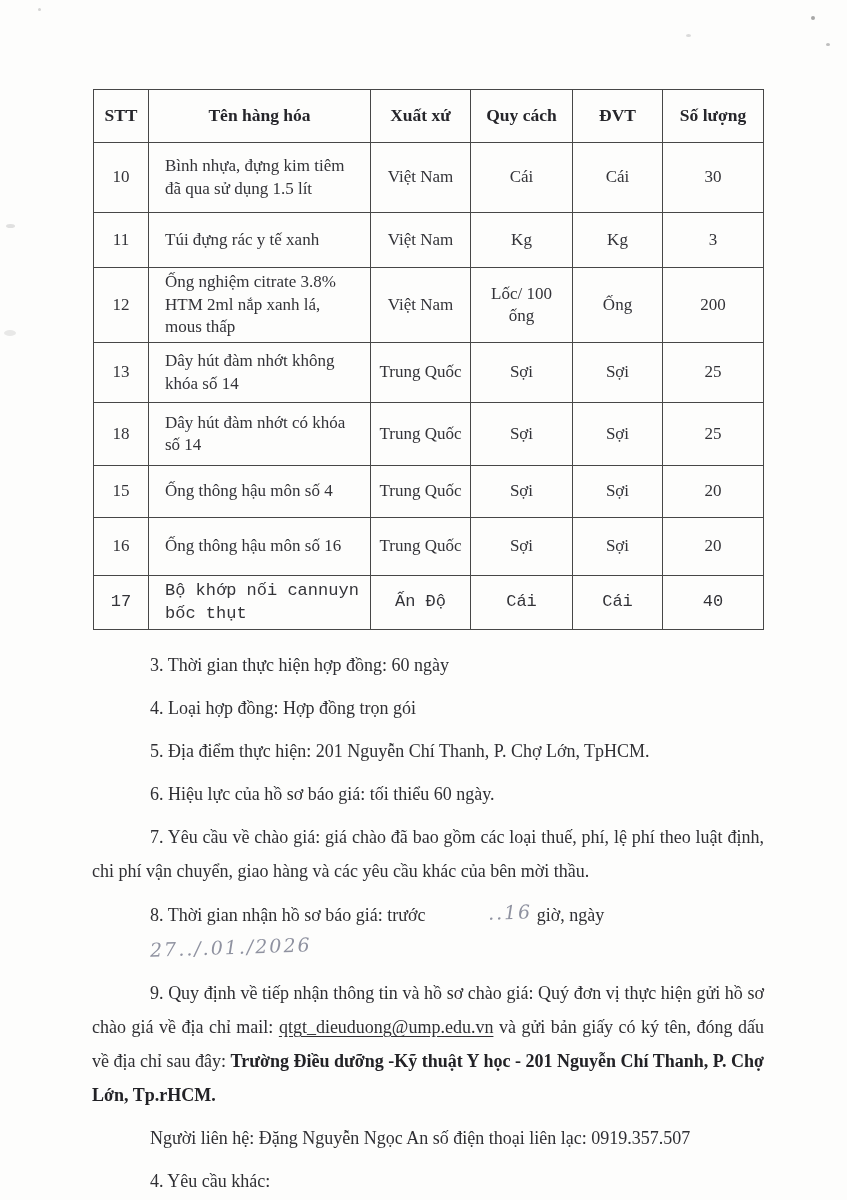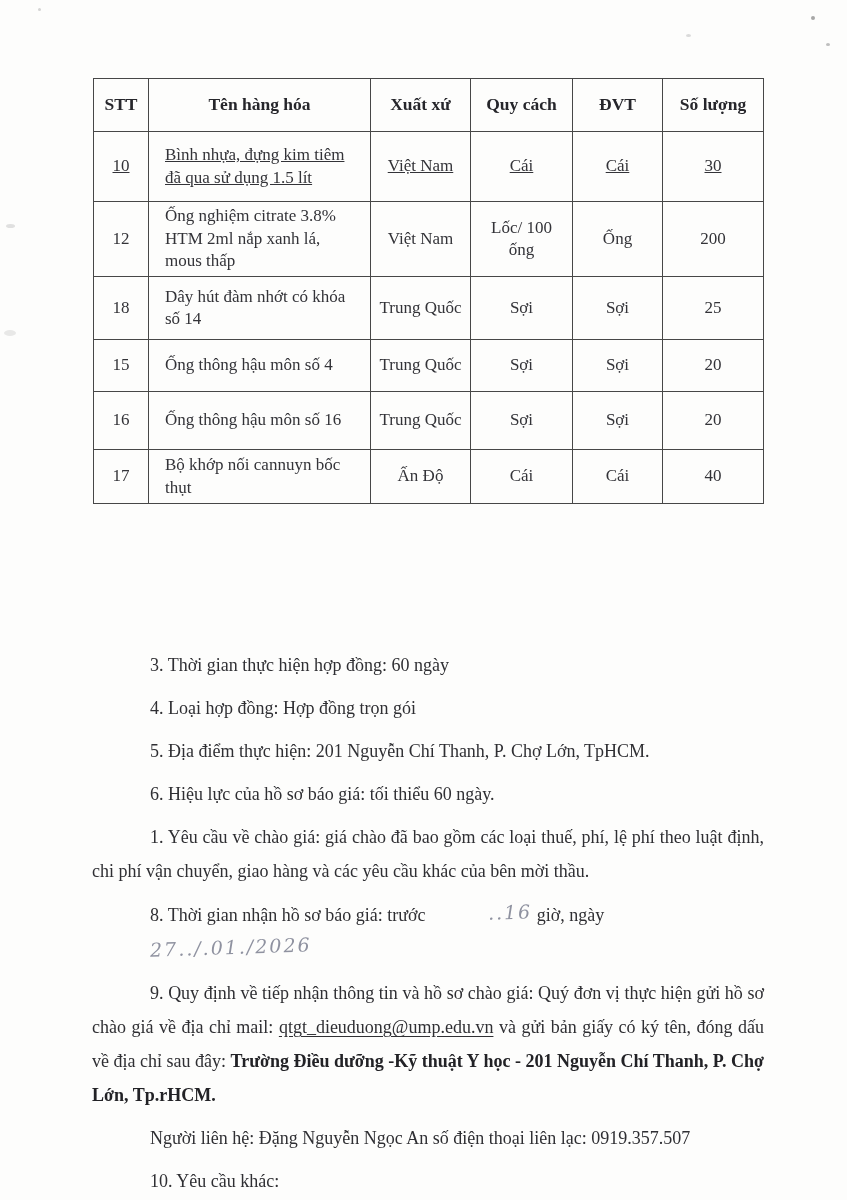--- a/index.html
+++ b/index.html
@@ -8,21 +8,21 @@
     background:#fdfdfc;
     font-family:"Liberation Serif","DejaVu Serif",serif;
     color:#2f2f33;
     position:relative;
     overflow:hidden;
   }
   .page{position:absolute;left:0;top:0;width:847px;height:1200px;}
 
   
   table.goods{
-    position:absolute;left:93px;top:78px;
+    position:absolute;left:93px;top:89px;
     width:670px;
     border-collapse:collapse;
     table-layout:fixed;
     font-size:17px;
     color:#333338;
   }
   table.goods th, table.goods td{
     border:1.6px solid #474747;
     padding:2px 6px;
     vertical-align:middle;
@@ -31,28 +31,28 @@
   }
   table.goods th{font-weight:bold;font-size:17.5px;color:#26262b;}
   table.goods td.name{text-align:left;padding-left:16px;padding-right:10px;}
   col.c-stt{width:55px;}
   col.c-name{width:222px;}
   col.c-origin{width:100px;}
   col.c-spec{width:102px;}
   col.c-dvt{width:90px;}
   col.c-qty{width:101px;}
   tr.rh{height:53px;}
-  tr.r10{height:70px;text-decoration:underline;}
+  tr.r10{height:70px;}
   tr.r11{height:55px;}
   tr.r12{height:75px;}
   tr.r13{height:60px;}
   tr.r14{height:63px;}
   tr.r15{height:52px;}
   tr.r16{height:58px;}
-  tr.r17{height:54px;}
+  tr.r17{height:54px;font-family:Liberation Mono, monospace;}
 
   
   .bodytext{
     position:absolute;left:92px;top:648px;width:672px;
     font-size:18px;line-height:34px;
     text-align:justify;
   }
   .bodytext p{margin:0 0 9px 0;text-indent:58px;}
   .bodytext p.single{text-align:left;}
   .email{text-decoration:underline;text-underline-offset:3px;}
@@ -107,27 +107,43 @@
       <th>Số lượng</th>
     </tr>
     <tr class="r10">
       <td>10</td>
       <td class="name">Bình nhựa, đựng kim tiêm đã qua sử dụng 1.5 lít</td>
       <td>Việt Nam</td>
       <td>Cái</td>
       <td>Cái</td>
       <td>30</td>
     </tr>
+    <tr class="r11">
+      <td>11</td>
+      <td class="name">Túi đựng rác y tế xanh</td>
+      <td>Việt Nam</td>
+      <td>Kg</td>
+      <td>Kg</td>
+      <td>3</td>
+    </tr>
     <tr class="r12">
       <td>12</td>
       <td class="name">Ống nghiệm citrate 3.8% HTM 2ml nắp xanh lá, mous thấp</td>
       <td>Việt Nam</td>
       <td>Lốc/ 100 ống</td>
       <td>Ống</td>
       <td>200</td>
+    </tr>
+    <tr class="r13">
+      <td>13</td>
+      <td class="name">Dây hút đàm nhớt không khóa số 14</td>
+      <td>Trung Quốc</td>
+      <td>Sợi</td>
+      <td>Sợi</td>
+      <td>25</td>
     </tr>
     <tr class="r14">
       <td>18</td>
       <td class="name">Dây hút đàm nhớt có khóa số 14</td>
       <td>Trung Quốc</td>
       <td>Sợi</td>
       <td>Sợi</td>
       <td>25</td>
     </tr>
     <tr class="r15">
@@ -155,20 +171,20 @@
       <td>40</td>
     </tr>
   </tbody>
     </table>
 
   <div class="bodytext">
     <p class="single">3. Thời gian thực hiện hợp đồng: 60 ngày</p>
     <p class="single">4. Loại hợp đồng: Hợp đồng trọn gói</p>
     <p class="single">5. Địa điểm thực hiện: 201 Nguyễn Chí Thanh, P. Chợ Lớn, TpHCM.</p>
     <p class="single">6. Hiệu lực của hồ sơ báo giá: tối thiểu 60 ngày.</p>
-    <p>1. Yêu cầu về chào giá: giá chào đã bao gồm các loại thuế, phí, lệ phí theo luật định, chi phí vận chuyển, giao hàng và các yêu cầu khác của bên mời thầu.</p>
+    <p>7. Yêu cầu về chào giá: giá chào đã bao gồm các loại thuế, phí, lệ phí theo luật định, chi phí vận chuyển, giao hàng và các yêu cầu khác của bên mời thầu.</p>
     <p class="single"><span>8. Thời gian nhận hồ sơ báo giá: trước</span> <span class="hand">..16</span> <span>giờ, ngày</span><span class="hand">27../.01./2026</span></p>
     <p><span>9. Quy định về tiếp nhận thông tin và hồ sơ chào giá: Quý đơn vị thực hiện gửi hồ sơ chào giá về địa chỉ mail:</span> <span class="email">qtgt_dieuduong@ump.edu.vn</span> <span>và gửi bản giấy có ký tên, đóng dấu về địa chỉ sau đây:</span> <span class="boldpart">Trường Điều dưỡng -Kỹ thuật Y học - 201 Nguyễn Chí Thanh, P. Chợ Lớn, Tp.rHCM.</span></p>
     <p class="single">Người liên hệ: Đặng Nguyễn Ngọc An số điện thoại liên lạc: 0919.357.507</p>
-    <p class="single">10. Yêu cầu khác:</p>
+    <p class="single">4. Yêu cầu khác:</p>
   </div>
 
 </div>
 
 </body></html>

